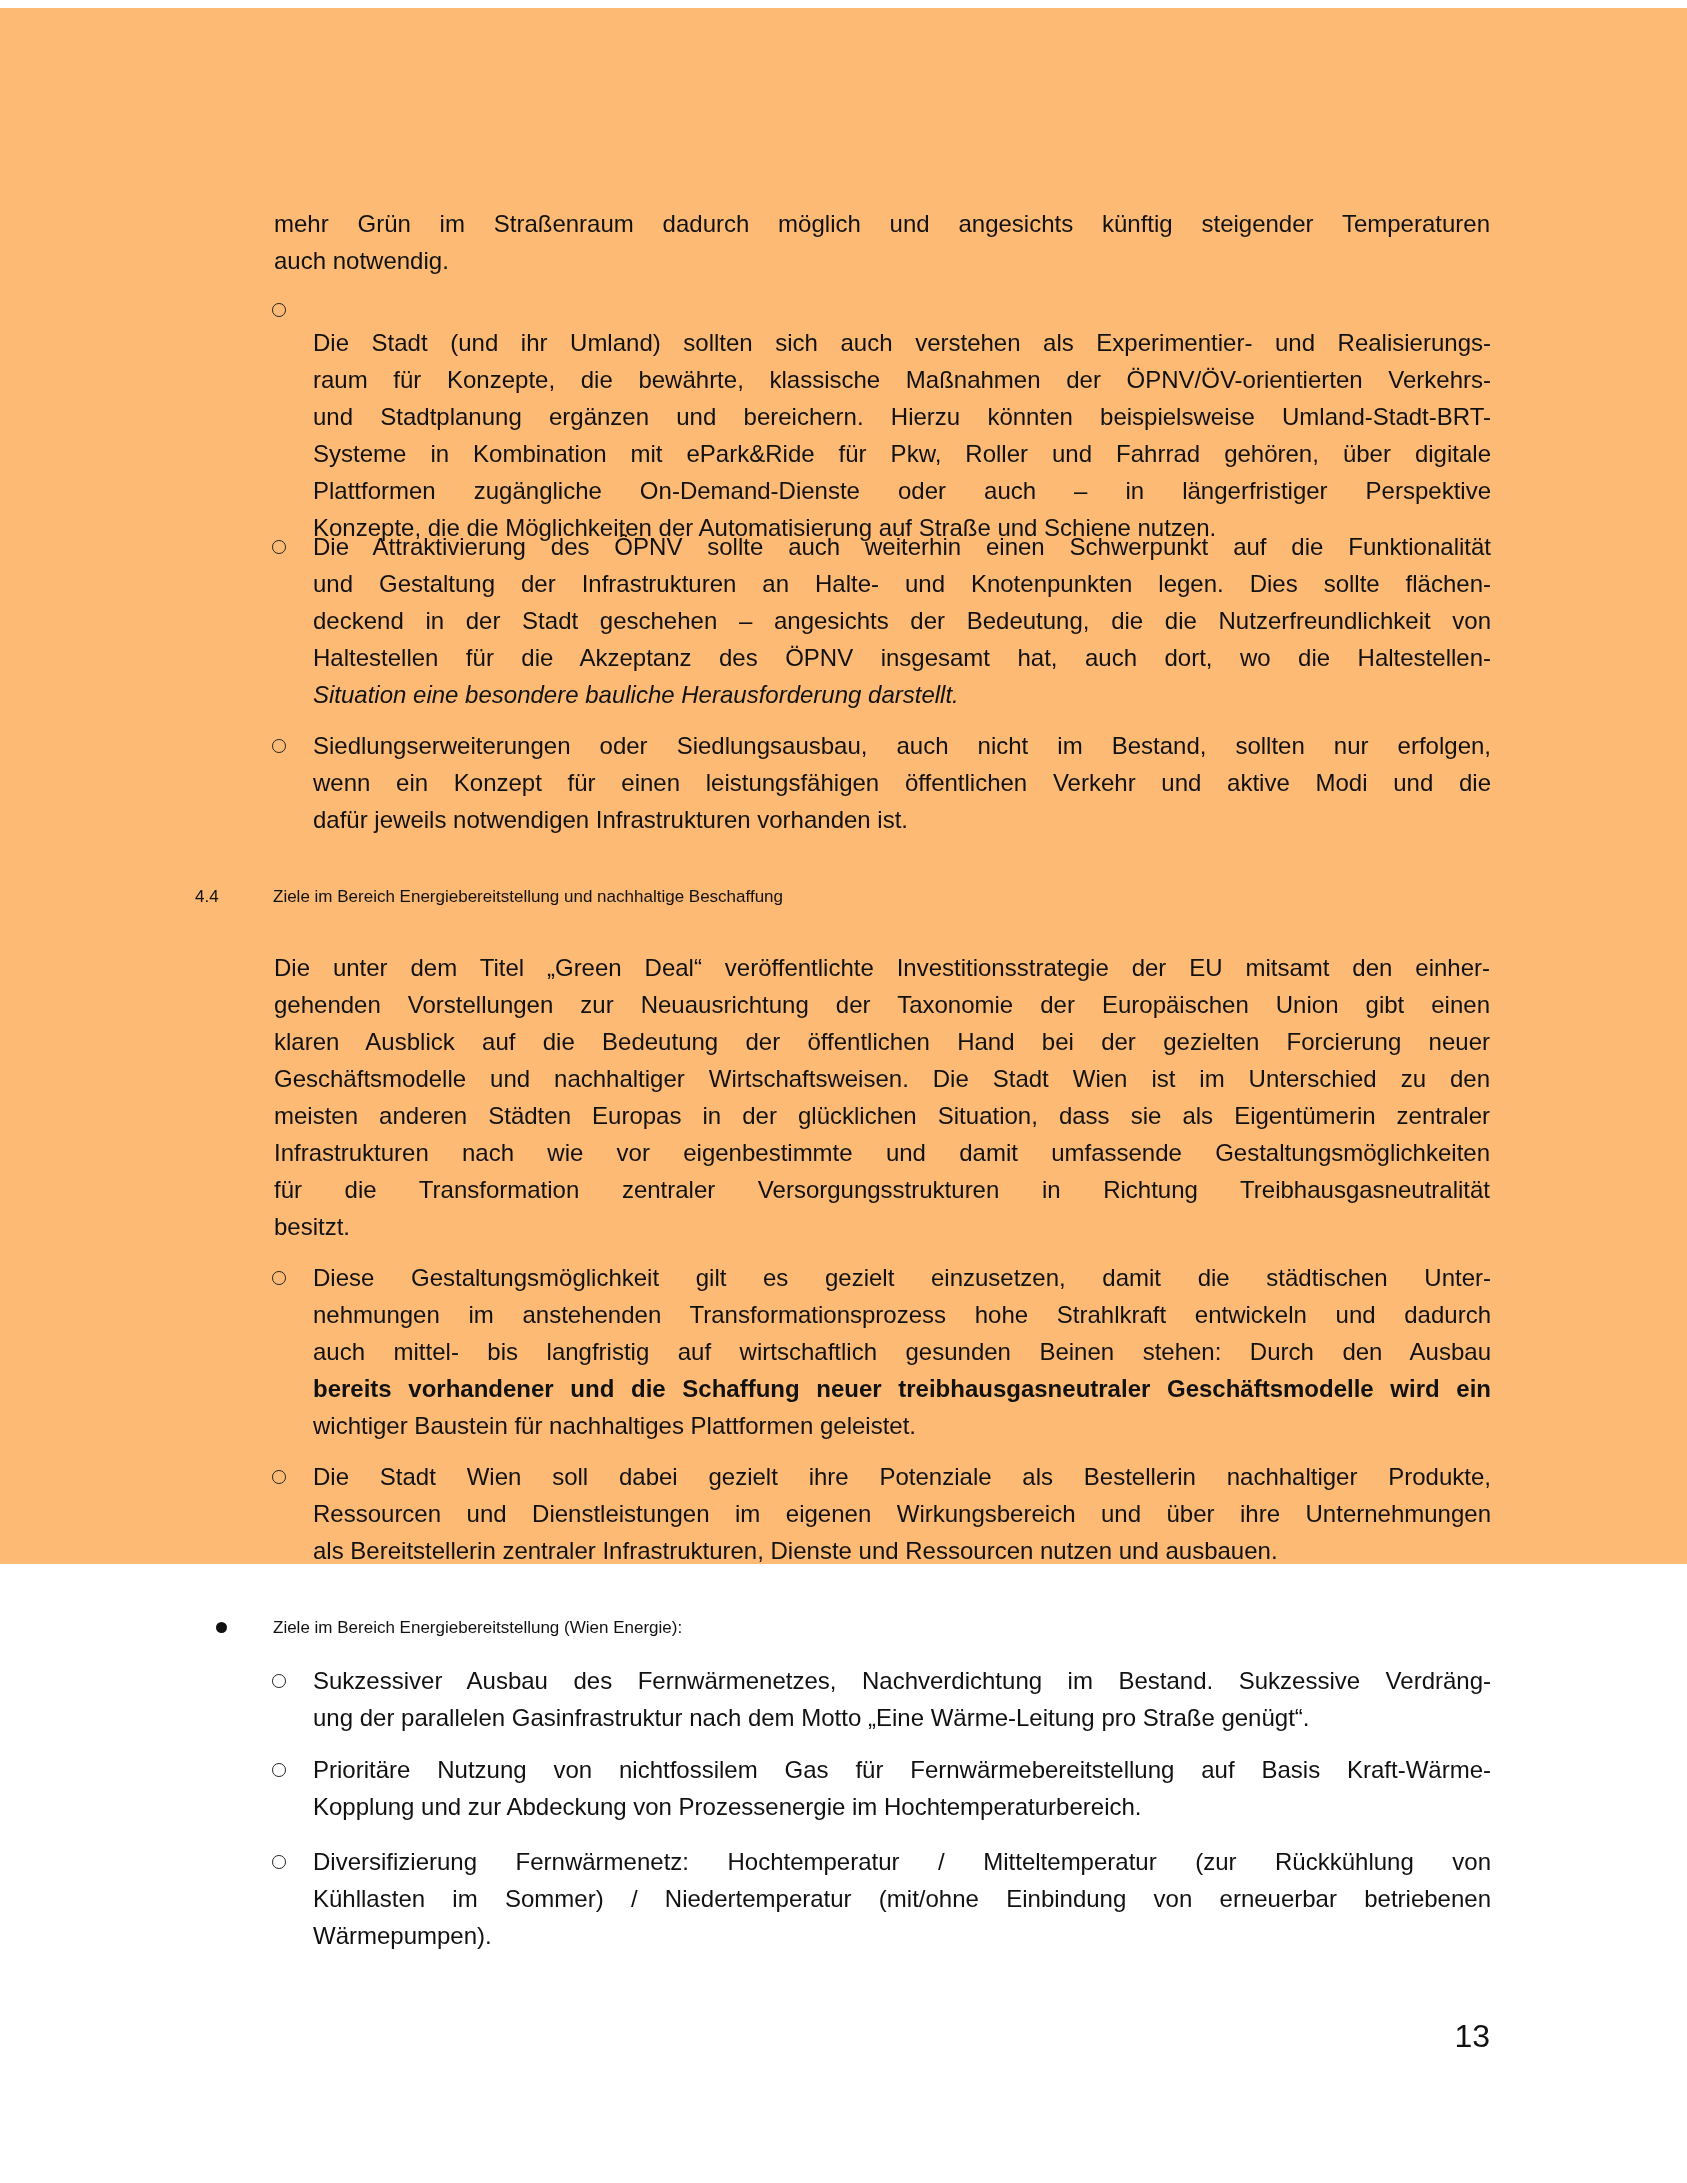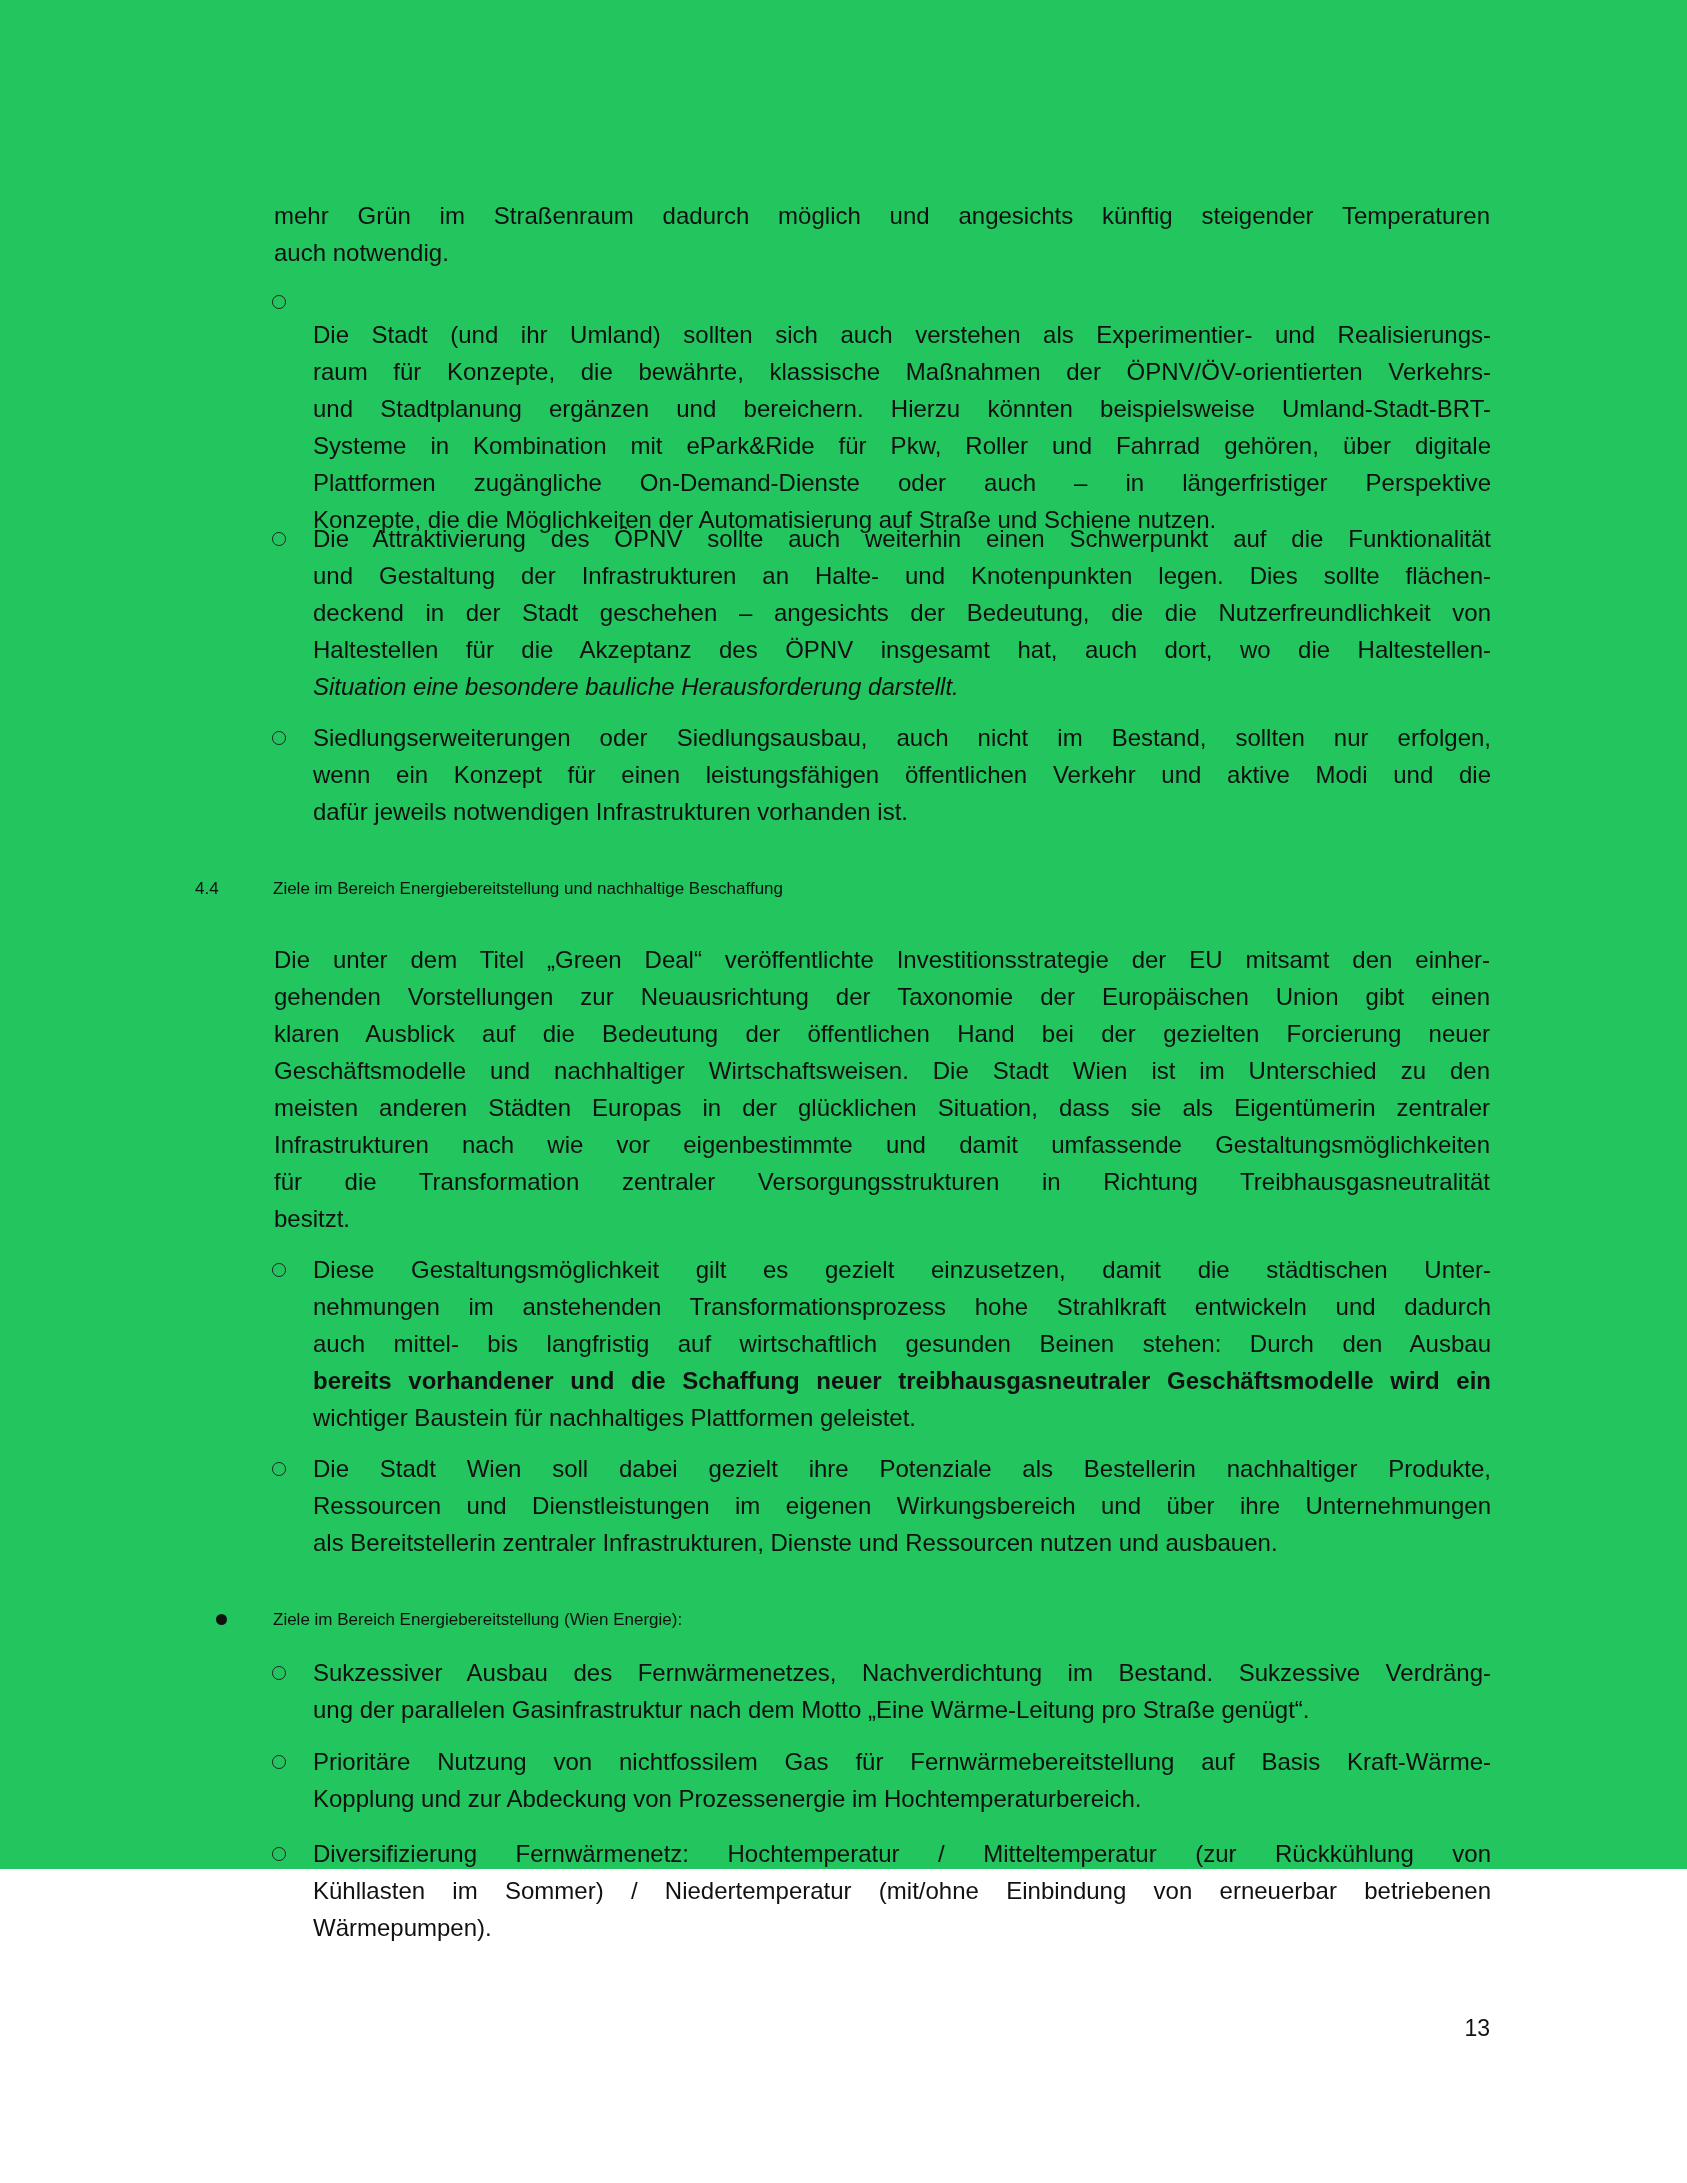--- a/index.html
+++ b/index.html
@@ -1,28 +1,28 @@
 <!DOCTYPE html>
 <html style="font-size:13.5px"><head>
 <meta charset="utf-8">
 <style>
   html, body { margin:0; padding:0; background:#ffffff; }
   body { width:1687px; height:2183px; position:relative; overflow:hidden;
          font-family:"Liberation Sans", sans-serif; color:#111111; }
-  .page { position:absolute; left:0; top:0; width:1687px; height:1869px; background:#22c55e; }
+  .page { position:absolute; left:0; top:8px; width:1687px; height:1556px; background:#fdba74; }
   .block { position:absolute; }
   .line { display:block; height:37px; line-height:37px; font-size:24px; white-space:nowrap;
           text-align:justify; text-align-last:justify; overflow:hidden; }
   .line.last { text-align-last:left; }
   .bullet-o { position:absolute; font-size:22px; line-height:37px; height:37px; width:25px; }
   .bullet-o span.circ { display:inline-block; width:11.8px; height:11.8px; border:1.7px solid #222;
           border-radius:50%; vertical-align:middle; margin-top:-1.7px; }
   .bullet-dot { position:absolute; width:11px; height:11px; background:#111; border-radius:50%; }
   .heading { position:absolute; font-weight:normal; font-size:17px; line-height:37px; height:37px; white-space:nowrap; }
-  .pagenum { position:absolute; font-size:23px; line-height:37px; text-align:right; width:84px; }
+  .pagenum { position:absolute; font-size:32px; line-height:37px; text-align:right; width:84px; }
 </style>
 </head>
 <body>
 
 <div class="page">
 
   <div class="block" style="left:274px; top:197px; width:1216px;">
     <span class="line" style="white-space: nowrap;">mehr Grün im Straßenraum dadurch möglich und angesichts künftig steigender Temperaturen</span>
     <span class="line last" style="white-space: nowrap;">auch notwendig.</span>
   </div>

